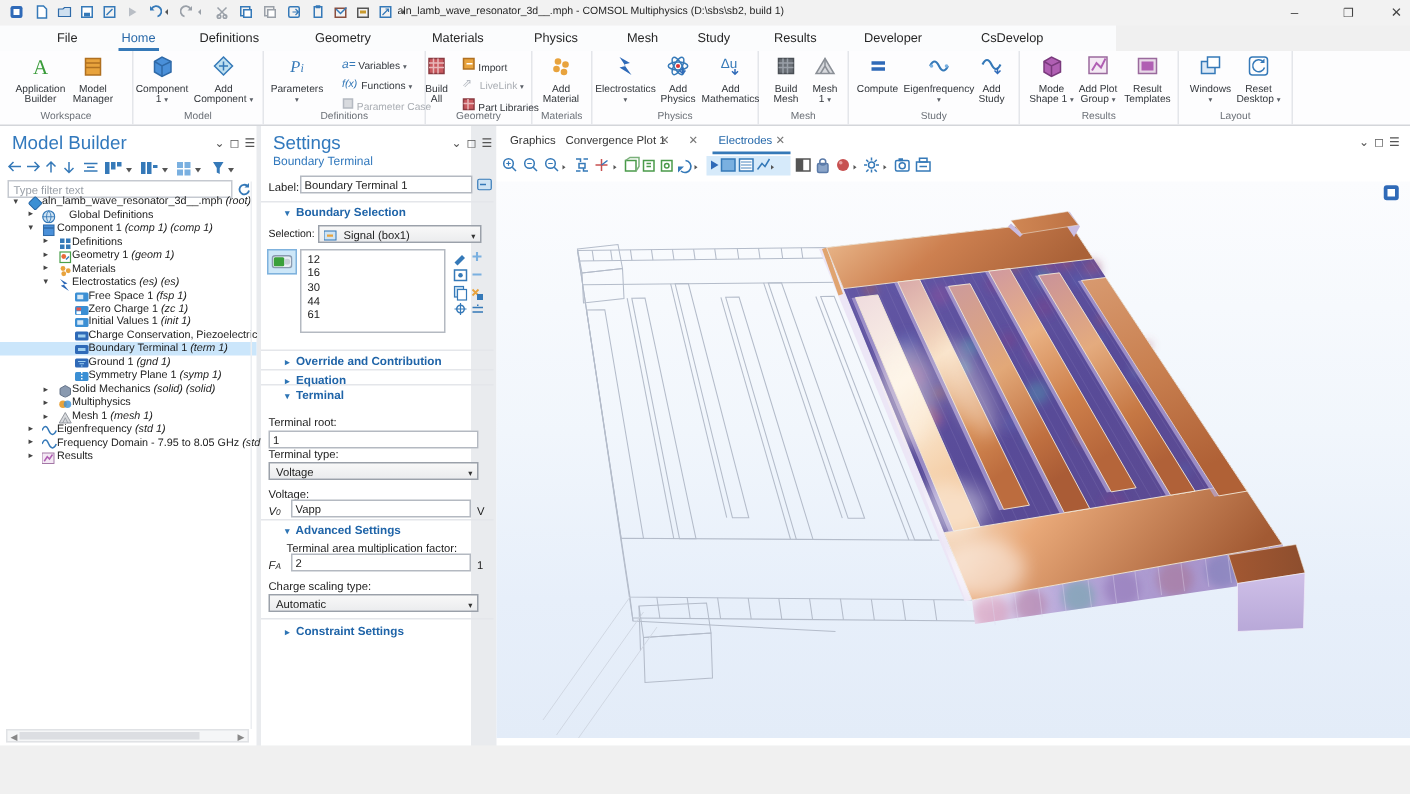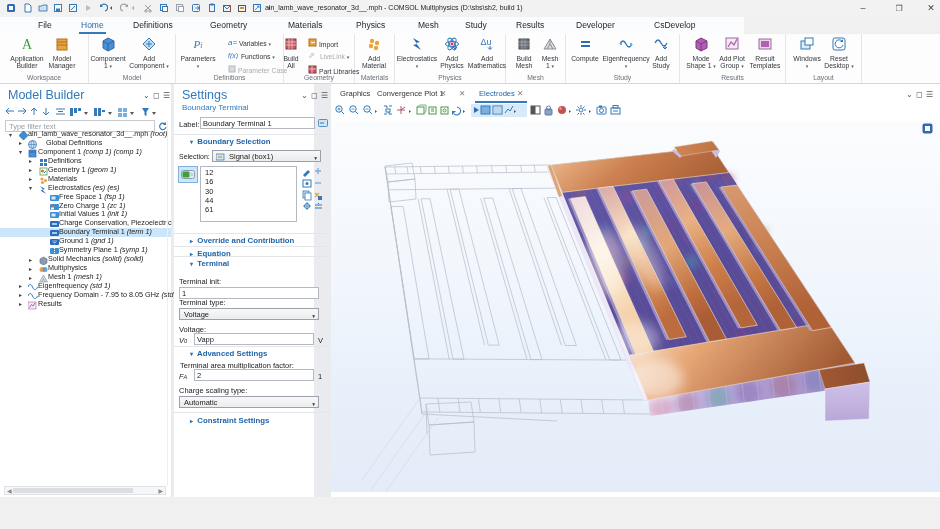--- a/index.html
+++ b/index.html
@@ -535,30 +535,30 @@
           <rect x="4" y="26" width="6" height="7" fill="#fff" stroke="#3579b8" stroke-width=".8"></rect>
           <path d="M14 26l4 4m0-4l-4 4" stroke="#e8a33d" stroke-width="1.2"></path>
           <rect x="17" y="29" width="4" height="4" fill="#3579b8"></rect>
           <circle cx="6" cy="39" r="2.5" fill="none" stroke="#3579b8"></circle>
           <path d="M6 35v8M2 39h8" stroke="#3579b8" stroke-width=".8"></path>
           <path d="M14 38h7m-7 3h7M17.5 36v1" stroke="#3579b8"></path>
         </svg>
         <div class="sechead" style="left:16px;top:152px"><span class="chev">▸</span>&nbsp; Override and Contribution</div>
         <div class="sechead" style="left:16px;top:165px"><span class="chev">▸</span>&nbsp; Equation</div>
         <div class="sechead" style="left:16px;top:175px"><span class="chev">▾</span>&nbsp; Terminal</div>
-        <div class="abs sset" style="left:5px;top:193px">Terminal init:</div>
+        <div class="abs sset" style="left:5px;top:193px">Terminal root:</div>
         <div class="abs inp" style="left:5px;top:203px;width:140px;height:12px;line-height:11px">1</div>
         <div class="abs sset" style="left:5px;top:214px">Terminal type:</div>
         <div class="dd" style="left:5px;top:224px;width:140px;height:12px;line-height:11px;padding-left:4px">Voltage<span class="dar2">▾</span></div>
         <div class="abs sset" style="left:5px;top:241px">Voltage:</div>
         <div class="abs sset" style="left:5px;top:252px;font-style:italic">V<span style="font-size:5.5px">0</span></div>
         <div class="abs inp" style="left:20px;top:249px;width:120px;height:12px;line-height:11px">Vapp</div>
         <div class="abs sset" style="left:144px;top:252px">V</div>
         <div class="sechead" style="left:16px;top:265px"><span class="chev">▾</span>&nbsp; Advanced Settings</div>
-        <div class="abs sset" style="left:6px;top:277px">Terminal area multiplication factor:</div>
+        <div class="abs sset" style="left:17px;top:277px">Terminal area multiplication factor:</div>
         <div class="abs sset" style="left:5px;top:288px;font-style:italic">F<span style="font-size:5.5px">A</span></div>
         <div class="abs inp" style="left:20px;top:285px;width:120px;height:12px;line-height:11px">2</div>
         <div class="abs sset" style="left:144px;top:288px">1</div>
         <div class="abs sset" style="left:5px;top:302px">Charge scaling type:</div>
         <div class="dd" style="left:5px;top:312px;width:140px;height:12px;line-height:11px;padding-left:4px">Automatic<span class="dar2">▾</span></div>
         <div class="sechead" style="left:16px;top:332px"><span class="chev">▸</span>&nbsp; Constraint Settings</div>
       </div>
     </div>
 <div class="abs" style="left:0;top:84px">
       <div class="panel" style="left:331px;width:609px;height:413px">

